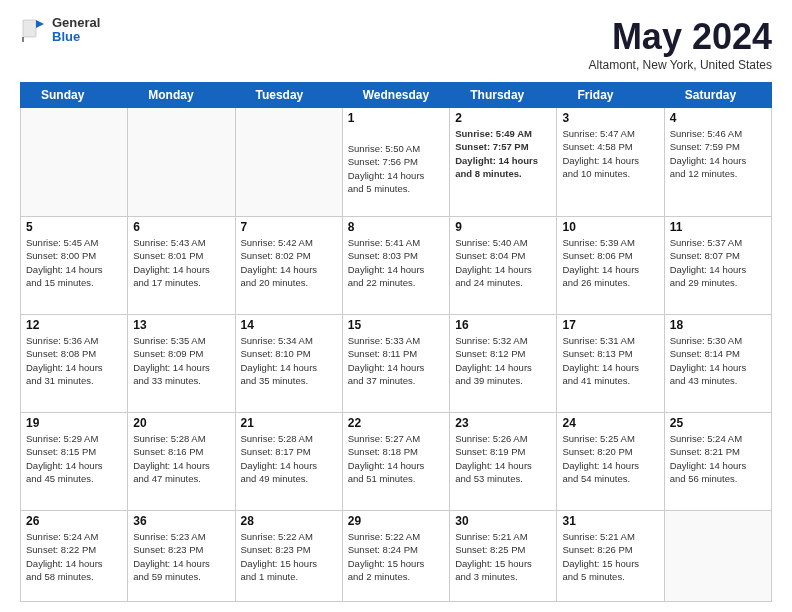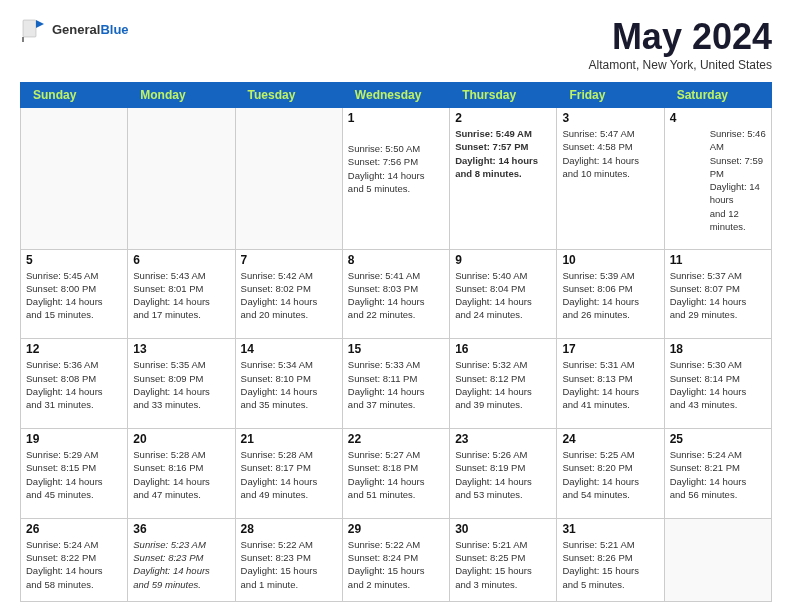--- a/index.html
+++ b/index.html
@@ -22,21 +22,21 @@
       justify-content: space-between;
       align-items: flex-start;
       margin-bottom: 10px;
     }
     .logo {
       display: flex;
       align-items: center;
     }
     .logo-text {
       display: flex;
-      flex-direction: row;
+      flex-direction: column;
       font-size: 13px;
       font-weight: bold;
       line-height: 1.1;
       justify-content: flex-end;
     }
     .logo-general { color: #333; }
     .logo-blue { color: #1565c0; }
     .logo-icon {
       width: 28px;
       height: 28px;
@@ -54,24 +54,24 @@
       font-size: 12px;
       color: #333;
     }
     .calendar {
       width: 100%;
       border-collapse: collapse;
       flex: 1;
     }
     .calendar thead tr th {
       background: #1565c0;
-      color: #bef264;
+      color: #ffffff;
       font-size: 12px;
       font-weight: bold;
-      padding: 5px 12px;
+      padding: 5px 20px;
       border: 1px solid #1565c0;
       text-align: left;
     }
     .calendar tbody tr td {
       border: 1px solid #ccc;
       vertical-align: top;
       padding: 3px 5px;
       font-size: 10px;
       color: #222;
       width: calc(100% / 7);
@@ -152,21 +152,21 @@
           </td>
           <td>
             <div class="day-num">3</div>
             <div class="day-info" style="white-space: pre-line;">Sunrise: 5:47 AM
 Sunset: 4:58 PM
 Daylight: 14 hours
 and 10 minutes.</div>
           </td>
           <td>
             <div class="day-num">4</div>
-            <div class="day-info" style="white-space: pre-line; margin-left: 40px;">Sunrise: 5:46 AM
+            <div class="day-info" style="white-space: pre-line;">Sunrise: 5:46 AM
 Sunset: 7:59 PM
 Daylight: 14 hours
 and 12 minutes.</div>
           </td>
         </tr>
         <tr>
           <td>
             <div class="day-num">5</div>
             <div class="day-info" style="white-space: pre-line;">Sunrise: 5:45 AM
 Sunset: 8:00 PM
@@ -321,21 +321,21 @@
         <tr>
           <td>
             <div class="day-num">26</div>
             <div class="day-info" style="white-space: pre-line;">Sunrise: 5:24 AM
 Sunset: 8:22 PM
 Daylight: 14 hours
 and 58 minutes.</div>
           </td>
           <td>
             <div class="day-num">36</div>
-            <div class="day-info" style="white-space: pre-line; font-style: italic;">Sunrise: 5:23 AM
+            <div class="day-info" style="white-space: pre-line;">Sunrise: 5:23 AM
 Sunset: 8:23 PM
 Daylight: 14 hours
 and 59 minutes.</div>
           </td>
           <td>
             <div class="day-num">28</div>
             <div class="day-info" style="white-space: pre-line;">Sunrise: 5:22 AM
 Sunset: 8:23 PM
 Daylight: 15 hours
 and 1 minute.</div>

